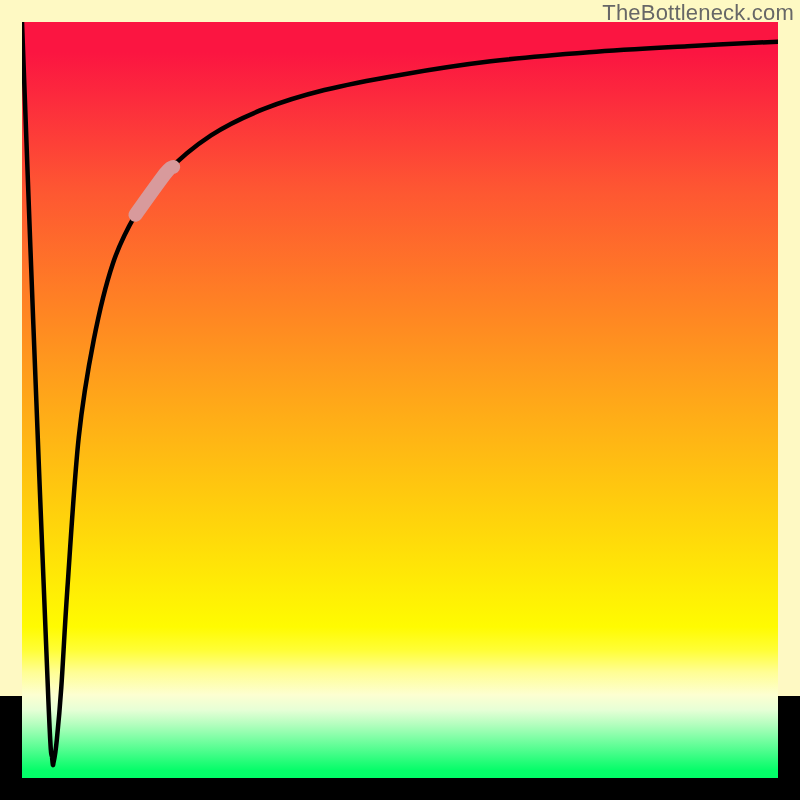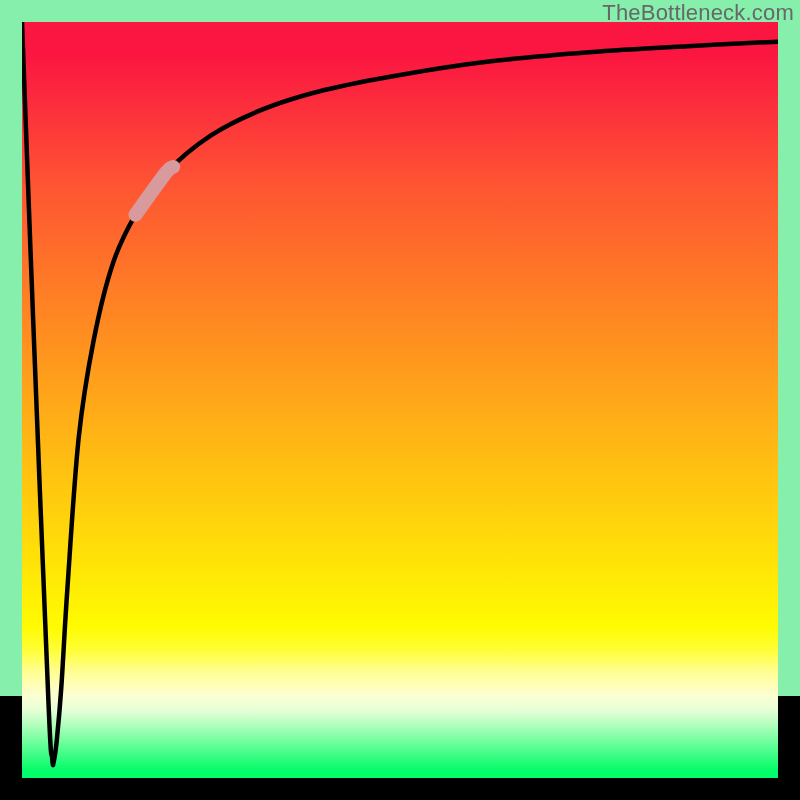--- a/index.html
+++ b/index.html
@@ -8,21 +8,21 @@
     width: 800px;
     height: 800px;
     overflow: hidden;
     background: #000;
     font-family: Arial, Helvetica, sans-serif;
   }
   .stage {
     position: relative;
     width: 800px;
     height: 696px;
-    background: #86efac;
+    background: #fef9c3;
   }
   .plot-area {
     position: absolute;
     left: 22px;
     top: 22px;
     width: 756px;
     height: 756px;
     overflow: hidden;
   }
   .gradient-bg {

